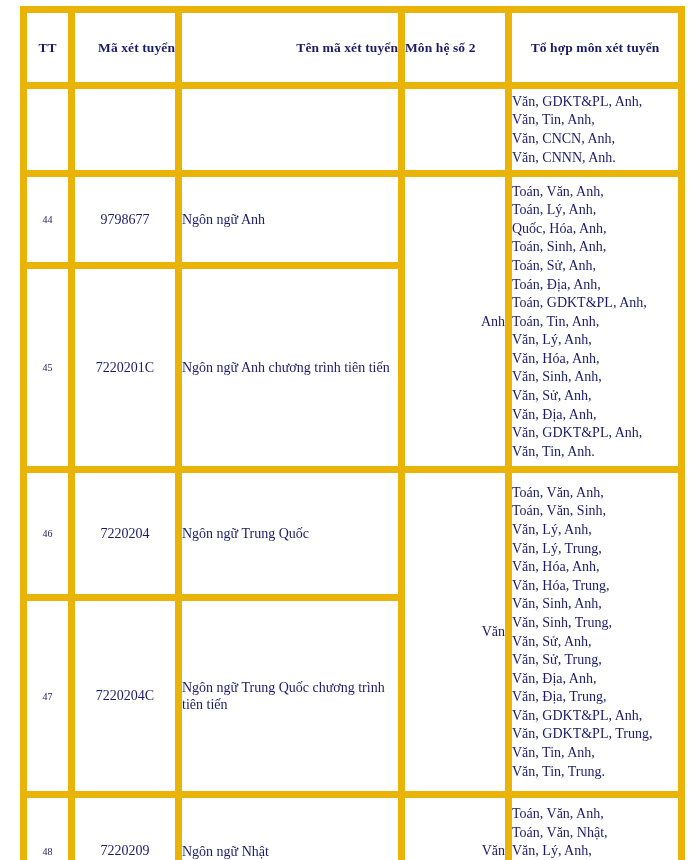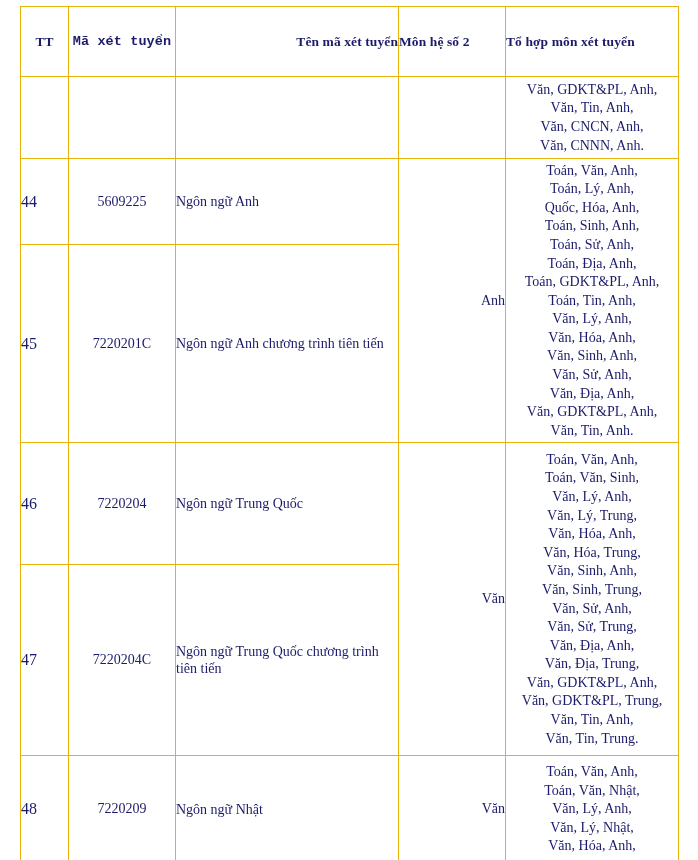--- a/index.html
+++ b/index.html
@@ -24,68 +24,68 @@
     position: absolute;
     left: 20px;
     top: 6px;
     width: 658px;
     border-collapse: collapse;
     table-layout: fixed;
     color: #1b1b6b;
   }
   table.admissions td,
   table.admissions th {
-    border: 1px solid #eab308;
+    border: 7px solid #eab308;
     vertical-align: middle;
     padding: 0;
     background: #ffffff;
   }
   
   col.c-tt    { width: 48px; }
   col.c-code  { width: 107px; }
   col.c-name  { width: 223px; }
   col.c-mon   { width: 107px; }
   col.c-combo { width: 173px; }
 
   thead th {
     height: 69px;
     font-weight: bold;
     font-size: 13.5px;
     letter-spacing: 0.1px;
     vertical-align: middle;
   }
   th.h-tt    { text-align: center; }
-  th.h-code  { text-align: center; font-family: Liberation Mono, monospace; }
+  th.h-code  { text-align: right; }
   th.h-name  { text-align: right; padding-left: 5px; }
   th.h-mon   { text-align: left; }
-  th.h-combo { text-align: left; padding-left: 5px; }
+  th.h-combo { text-align: center; padding-left: 5px; }
 
   td.cell-tt {
-    text-align: left;
-    font-size: 16px;
+    text-align: center;
+    font-size: 10px;
     margin-left: 36px;
   }
   td.cell-code {
     text-align: center;
     font-size: 14px;
   }
   td.cell-name {
     text-align: left;
     padding-left: 6px;
     padding-right: 4px;
     font-size: 14px;
     line-height: 17px;
   }
   td.cell-mon {
     text-align: right;
     font-size: 14px;
     vertical-align: middle;
   }
   td.cell-combo {
-    text-align: center;
+    text-align: left;
     padding-left: 5px;
     padding-right: 2px;
     font-size: 14px;
     line-height: 18.6px;
     vertical-align: top;
   }
   td.cell-combo .combo-list {
     margin: 0;
     padding: 0;
     list-style: none;
@@ -143,21 +143,21 @@
               <span class="combo-line">Văn, GDKT&amp;PL, Anh,</span>
               <span class="combo-line">Văn, Tin, Anh,</span>
               <span class="combo-line">Văn, CNCN, Anh,</span>
               <span class="combo-line">Văn, CNNN, Anh.</span>
             </div>
         </td>
       </tr>
 
       <tr class="row-44">
         <td class="cell-tt">44</td>
-        <td class="cell-code">5609225</td>
+        <td class="cell-code">9798677</td>
         <td class="cell-name">Ngôn ngữ Anh</td>
         <td class="cell-mon" rowspan="2">Anh</td>
         <td class="cell-combo" rowspan="2">
           <div class="combo-list">
               <span class="combo-line">Toán, Văn, Anh,</span>
               <span class="combo-line">Toán, Lý, Anh,</span>
               <span class="combo-line">Quốc, Hóa, Anh,</span>
               <span class="combo-line">Toán, Sinh, Anh,</span>
               <span class="combo-line">Toán, Sử, Anh,</span>
               <span class="combo-line">Toán, Địa, Anh,</span>

